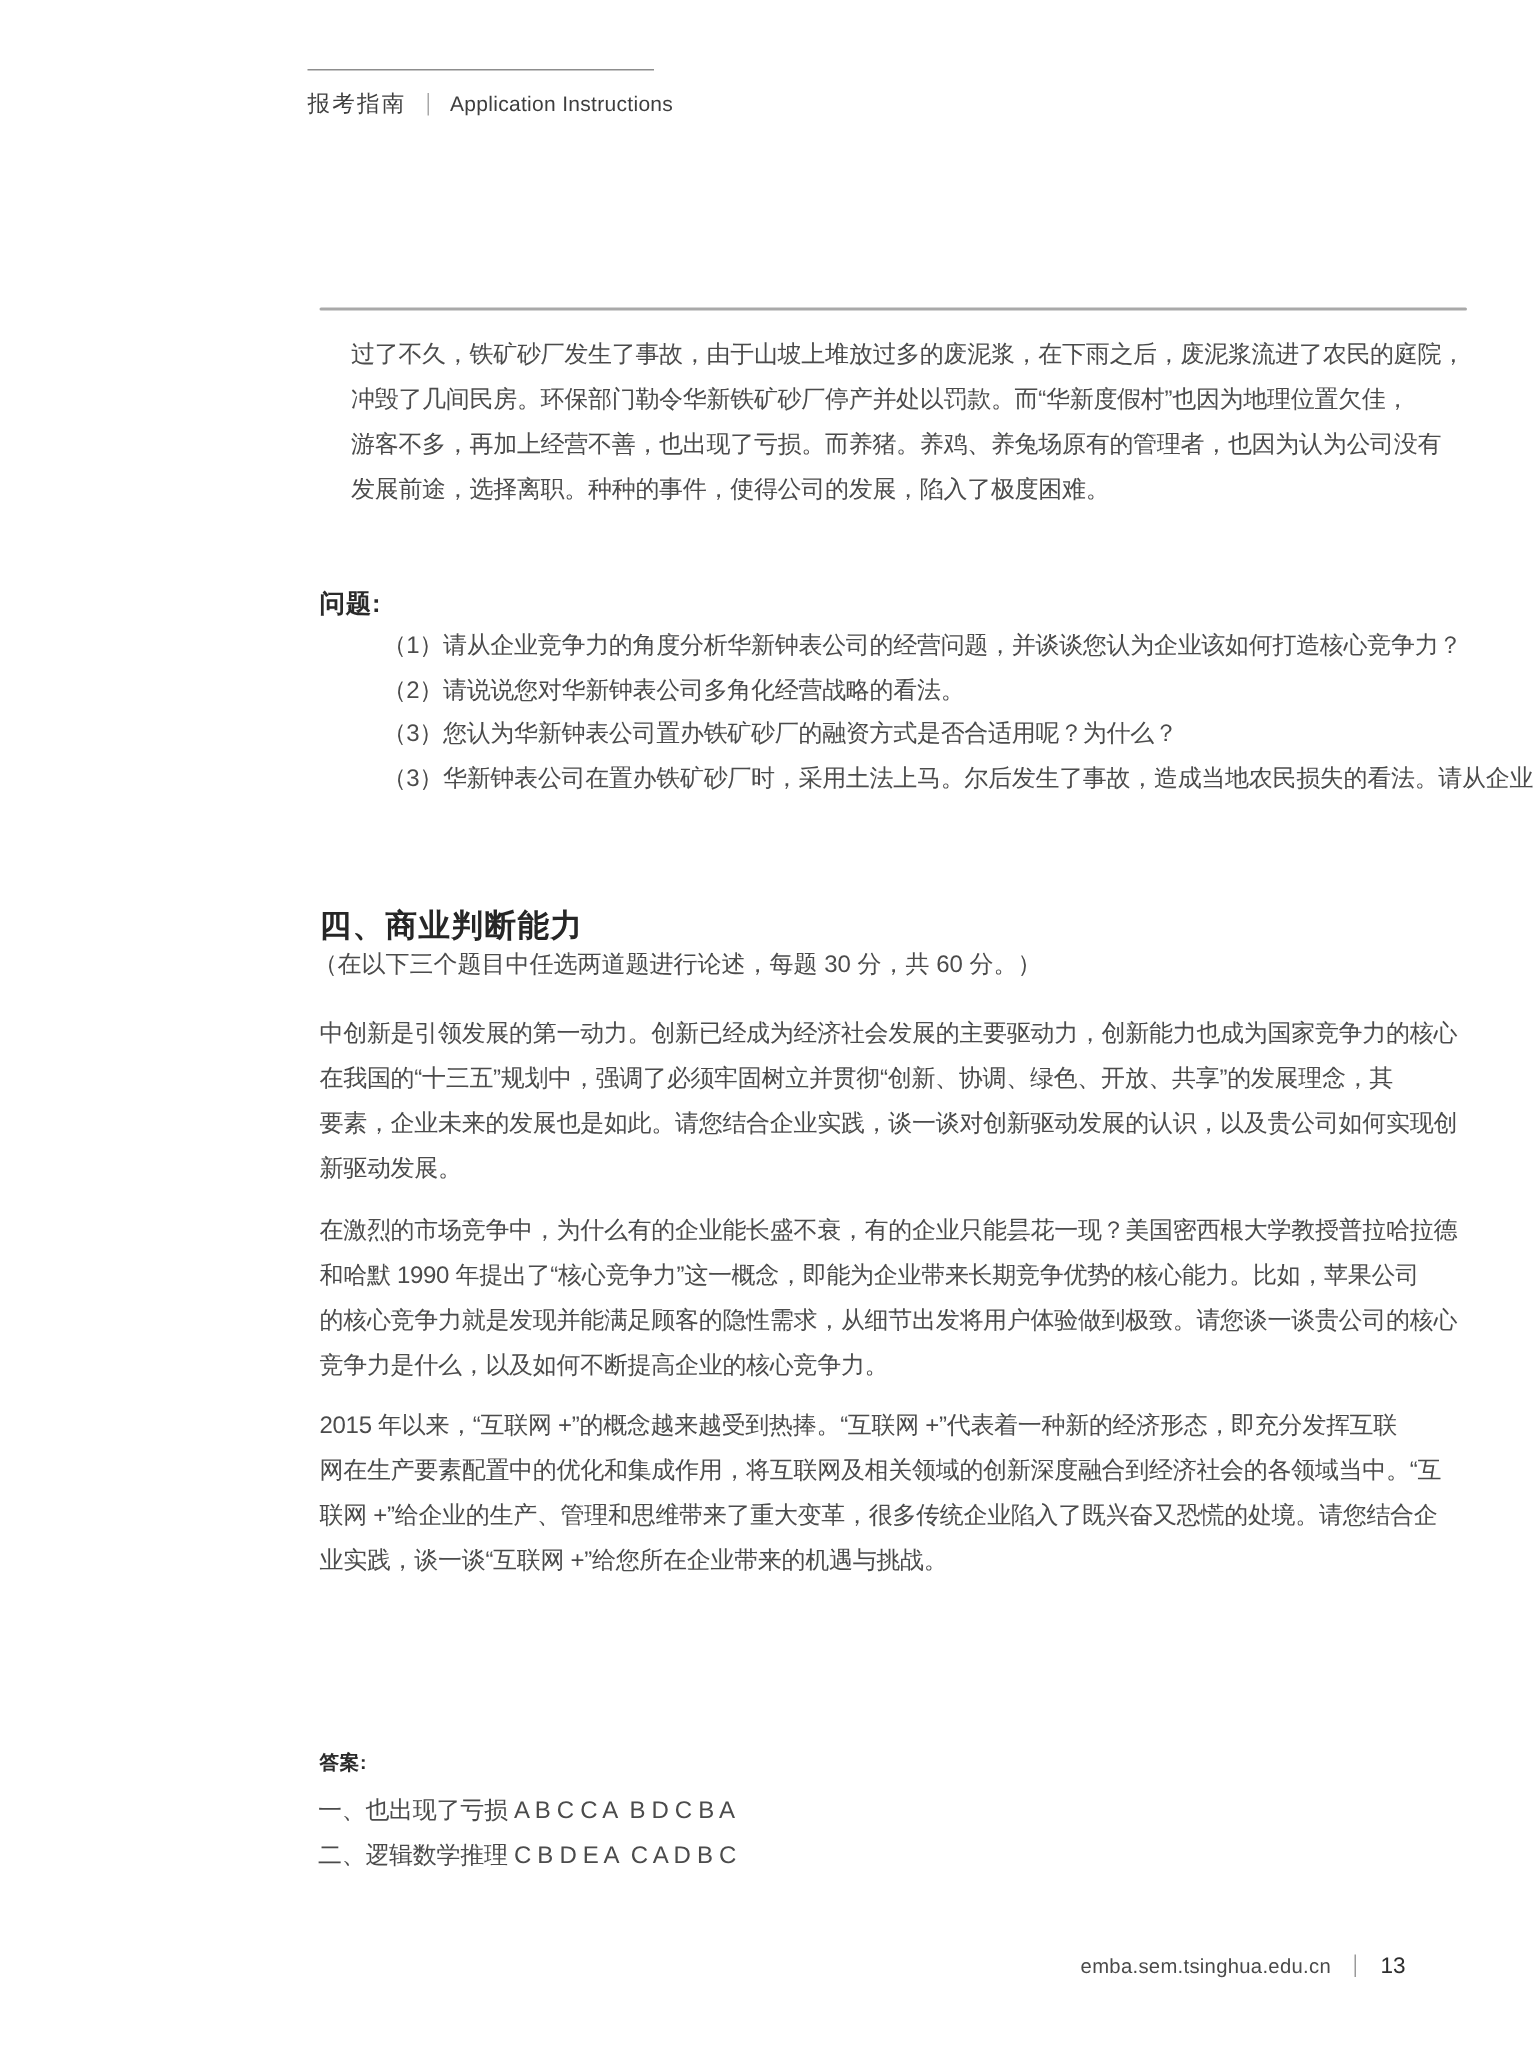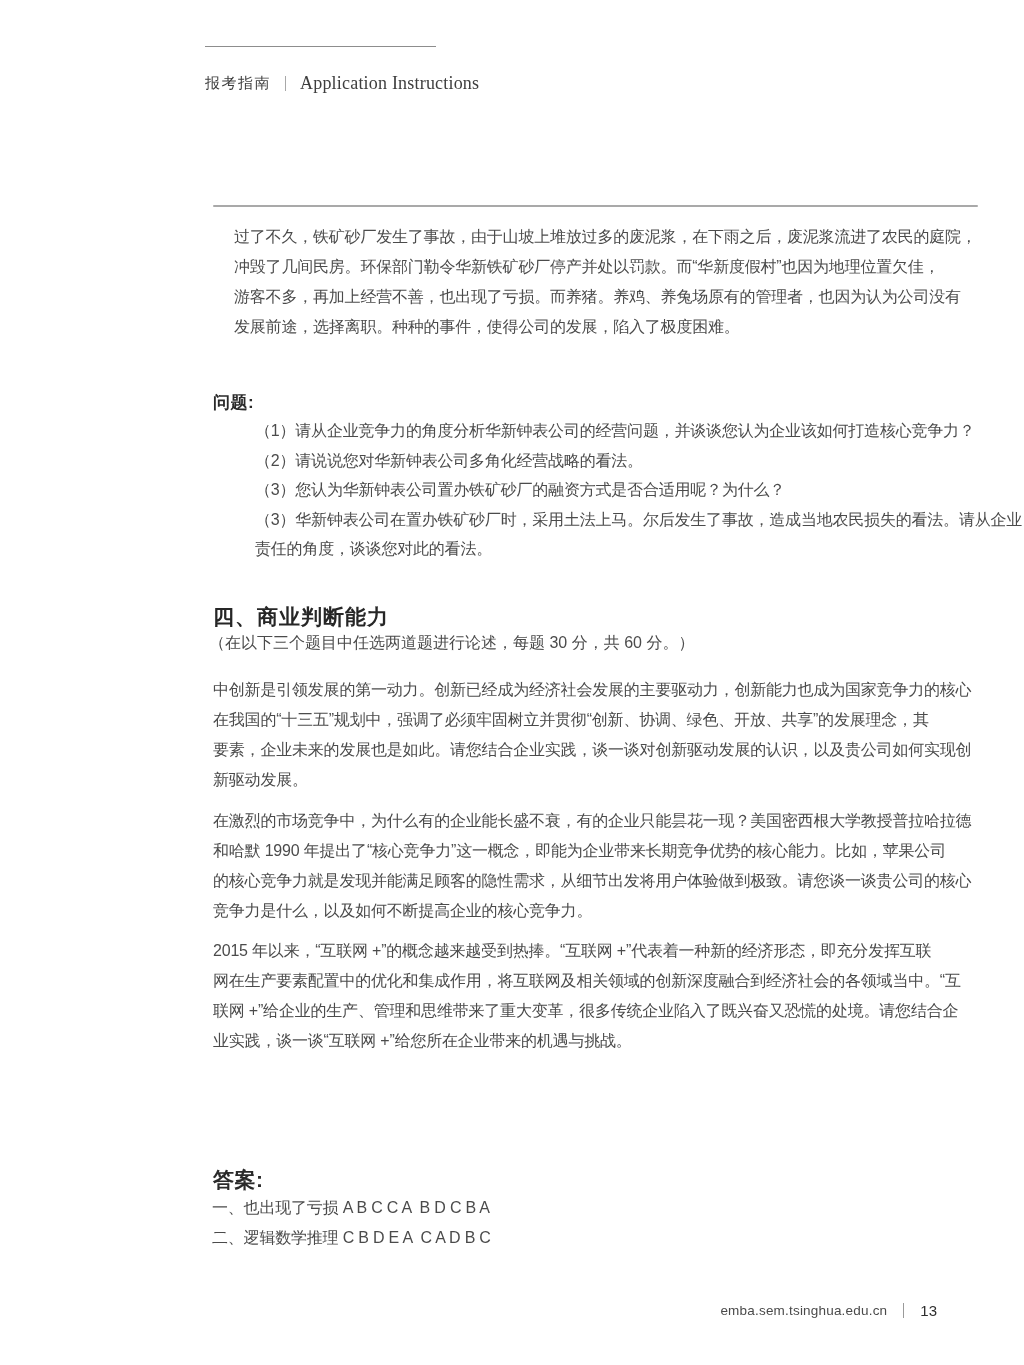--- a/index.html
+++ b/index.html
@@ -11,26 +11,26 @@
     overflow:hidden;
     font-family:"Liberation Sans", sans-serif;
     color:#4b4b4b;
   }
   
   .header-rule{
     position:absolute;left:205px;top:46px;width:231px;height:1px;
     background:#8d8d8d;
   }
   .header{
-    position:absolute;left:205px;top:72px;height:22px;
+    position:absolute;left:205px;top:58px;height:22px;
     display:flex;align-items:center;color:#3e3e3e;justify-content:flex-end;
   }
   .header .zh{font-size:15px;letter-spacing:1.5px;}
   .hsep{width:1px;height:15px;background:#a8a8a8;margin:0 14px;}
-  .header .en{font-size:18px;letter-spacing:0.2px;font-family:Liberation Serif, serif;}
+  .header .en{font-size:14px;letter-spacing:0.2px;}
 
   
   .content-rule{
     position:absolute;left:213px;top:205px;width:765px;height:2px;
     background:#a9a9a9;border-radius:2px;
   }
 
   
   .line{
     font-size:16px;line-height:30px;letter-spacing:-0.2px;
@@ -54,21 +54,21 @@
     position:absolute;left:209px;top:633px;
     font-size:16px;color:#4b4b4b;white-space:pre;
   }
 
   .p1{left:213px;top:675px;}
   .p2{left:213px;top:806px;}
   .p3{left:213px;top:936px;}
 
   .ans-title{
     position:absolute;left:213px;top:1166px;
-    font-size:21px;font-weight:bold;color:#2a2a2a;letter-spacing:0.5px;
+    font-size:13px;font-weight:bold;color:#2a2a2a;letter-spacing:0.5px;
   }
   .ans-list{left:212px;top:1193px;}
   .ans-list .line{line-height:29.8px;}
 
   
   .footer{
     position:absolute;top:1300px;right:87px;height:20px;
     display:flex;align-items:center;
   }
   .footer .site{font-size:13.5px;color:#4a4a4a;letter-spacing:0.2px;}
@@ -95,21 +95,20 @@
     <div class="line">游客不多，再加上经营不善，也出现了亏损。而养猪。养鸡、养兔场原有的管理者，也因为认为公司没有</div>
     <div class="line">发展前途，选择离职。种种的事件，使得公司的发展，陷入了极度困难。</div>
   </div>
 
   <div class="q-title">问题:</div>
   <div class="block q-list">
     <div class="line">（1）请从企业竞争力的角度分析华新钟表公司的经营问题，并谈谈您认为企业该如何打造核心竞争力？</div>
     <div class="line">（2）请说说您对华新钟表公司多角化经营战略的看法。</div>
     <div class="line">（3）您认为华新钟表公司置办铁矿砂厂的融资方式是否合适用呢？为什么？</div>
     <div class="line">（3）华新钟表公司在置办铁矿砂厂时，采用土法上马。尔后发生了事故，造成当地农民损失的看法。请从企业</div>
-    <div class="line">责任的角度，谈谈您对此的看法。</div>
   </div>
 
   <div class="sec-heading">四、商业判断能力</div>
   <div class="sec-note">（在以下三个题目中任选两道题进行论述，每题 30 分，共 60 分。）</div>
 
   <div class="block p1">
     <div class="line">中创新是引领发展的第一动力。创新已经成为经济社会发展的主要驱动力，创新能力也成为国家竞争力的核心</div>
     <div class="line">在我国的“十三五”规划中，强调了必须牢固树立并贯彻“创新、协调、绿色、开放、共享”的发展理念，其</div>
     <div class="line">要素，企业未来的发展也是如此。请您结合企业实践，谈一谈对创新驱动发展的认识，以及贵公司如何实现创</div>
     <div class="line">新驱动发展。</div>

